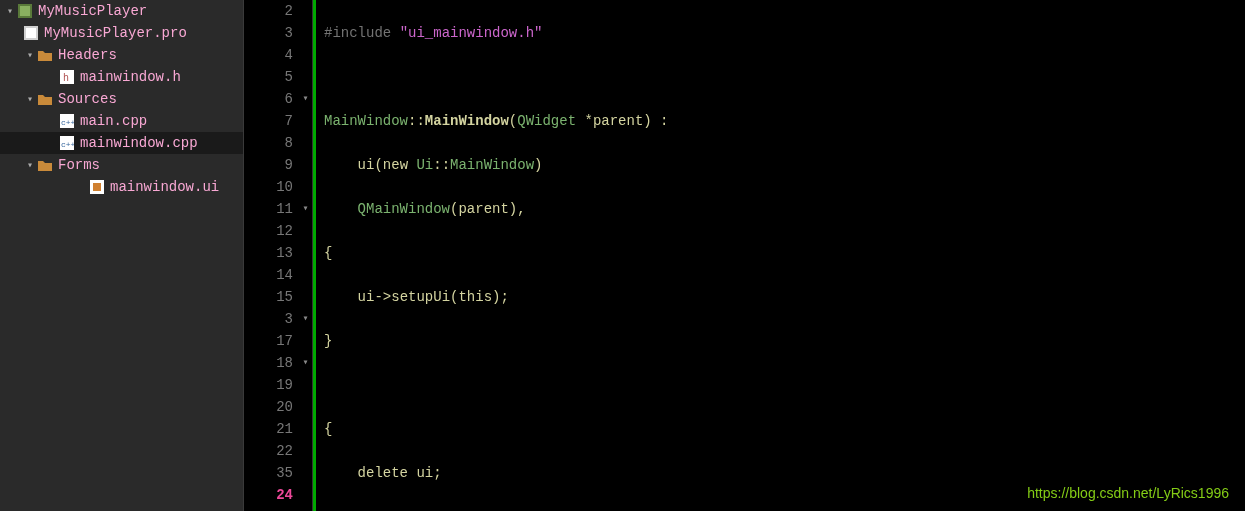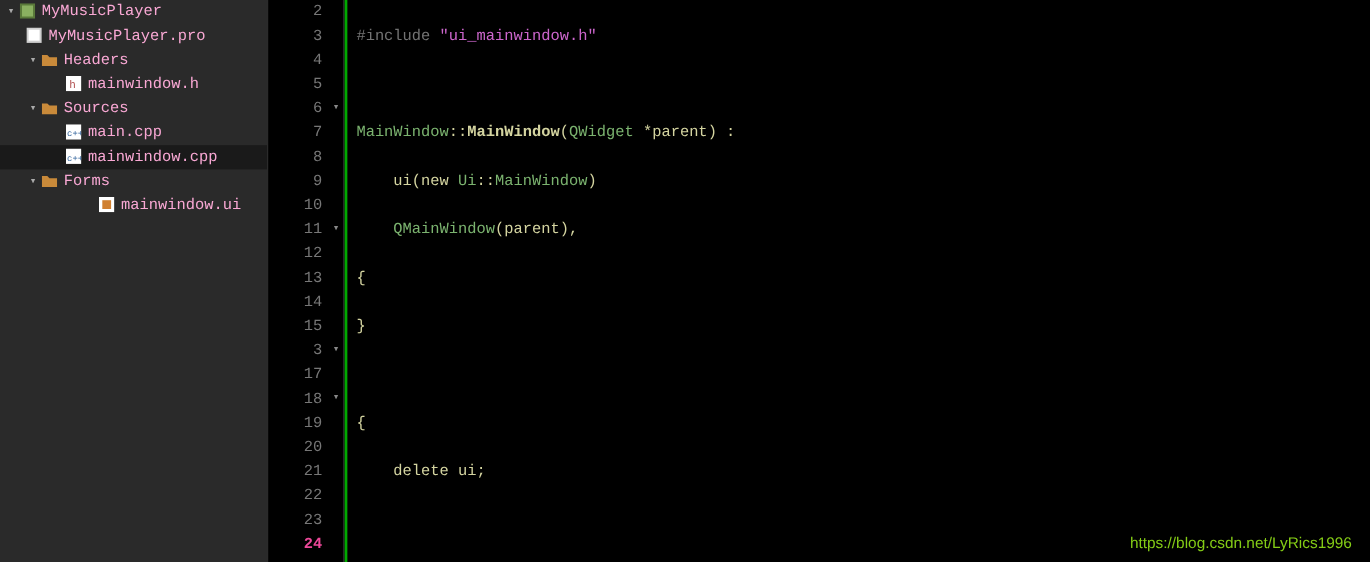--- a/index.html
+++ b/index.html
@@ -194,21 +194,21 @@
   <div class="gutter-line">13</div>
   <div class="gutter-line">14</div>
   <div class="gutter-line">15</div>
   <div class="gutter-line">3</div>
   <div class="gutter-line">17</div>
   <div class="gutter-line">18</div>
   <div class="gutter-line">19</div>
   <div class="gutter-line">20</div>
   <div class="gutter-line">21</div>
   <div class="gutter-line">22</div>
-  <div class="gutter-line">23</div>
+  <div class="gutter-line">35</div>
   <div class="gutter-line bold">24</div>
 </div>
 
 <div class="fold-col">
   <div class="fold-mark"></div>
   <div class="fold-mark"></div>
   <div class="fold-mark"></div>
   <div class="fold-mark"></div>
   <div class="fold-mark">▾</div>
   <div class="fold-mark"></div>
@@ -233,20 +233,21 @@
 
 <div class="mod-bar"></div>
 
 <div class="editor">
 <div class="code-line"><span class="tok-pre">#include </span><span class="tok-str">"ui_mainwindow.h"</span></div>
 <div class="code-line"></div>
 <div class="code-line"><span class="tok-cls">MainWindow</span><span class="tok-op">::</span><span class="tok-fnb">MainWindow</span><span class="tok-brk">(</span><span class="tok-cls">QWidget </span><span class="tok-op">*</span><span class="tok-id">parent</span><span class="tok-brk">) :</span></div>
 <div class="code-line"><span>    </span><span class="tok-id">ui</span><span class="tok-brk">(</span><span class="tok-kw">new </span><span class="tok-cls">Ui</span><span class="tok-op">::</span><span class="tok-cls">MainWindow</span><span class="tok-brk">)</span></div>
 <div class="code-line"><span>    </span><span class="tok-cls">QMainWindow</span><span class="tok-brk">(parent),</span></div>
 <div class="code-line"><span class="tok-brk">{</span></div>
+<div class="code-line"><span>    </span><span class="tok-id">ui</span><span class="tok-op">-&gt;</span><span class="tok-id">setupUi</span><span class="tok-brk">(</span><span class="tok-kw">this</span><span class="tok-brk">);</span></div>
 <div class="code-line"><span class="tok-brk">}</span></div>
 <div class="code-line"></div>
 <div class="code-line"><span class="tok-brk">{</span></div>
 <div class="code-line"><span>    </span><span class="tok-kw">delete </span><span class="tok-id">ui</span><span class="tok-brk">;</span></div>
 
 
 
 
 
 

